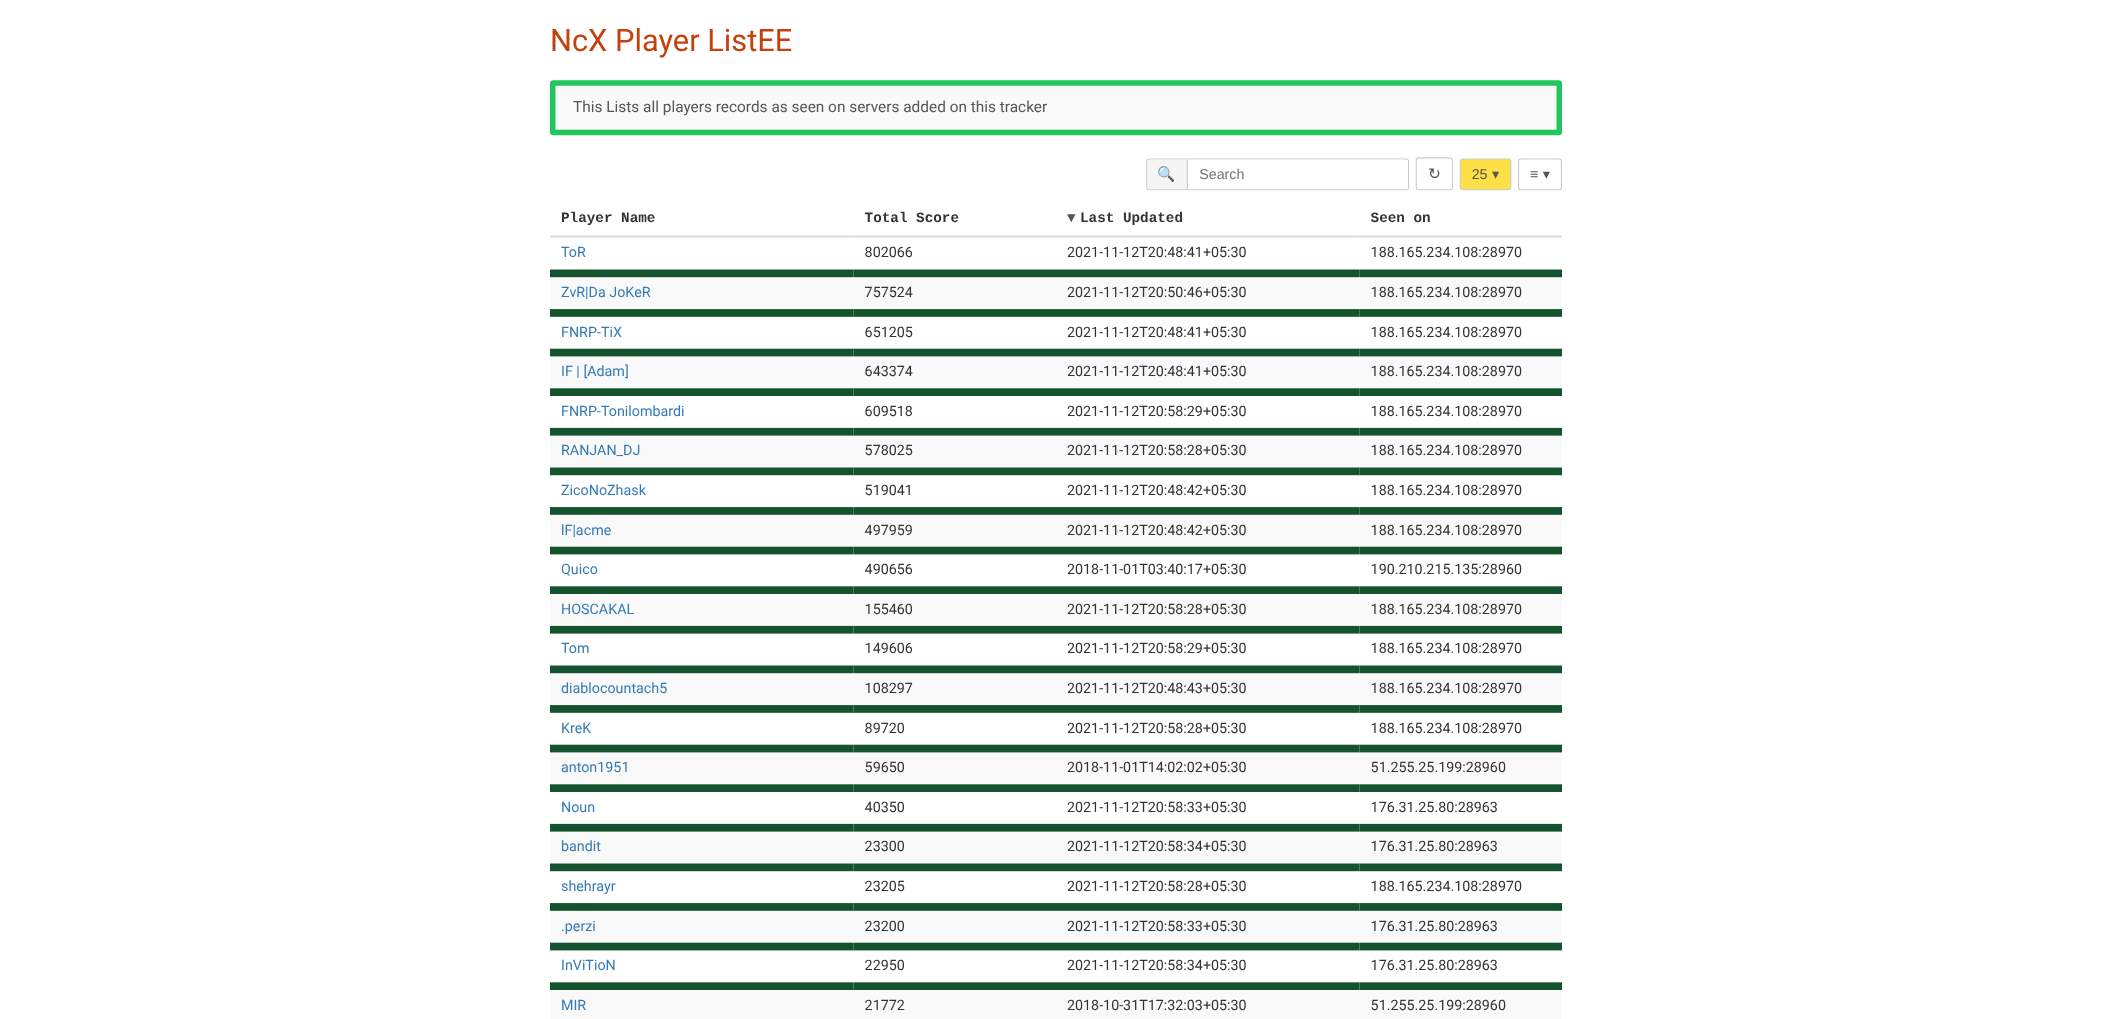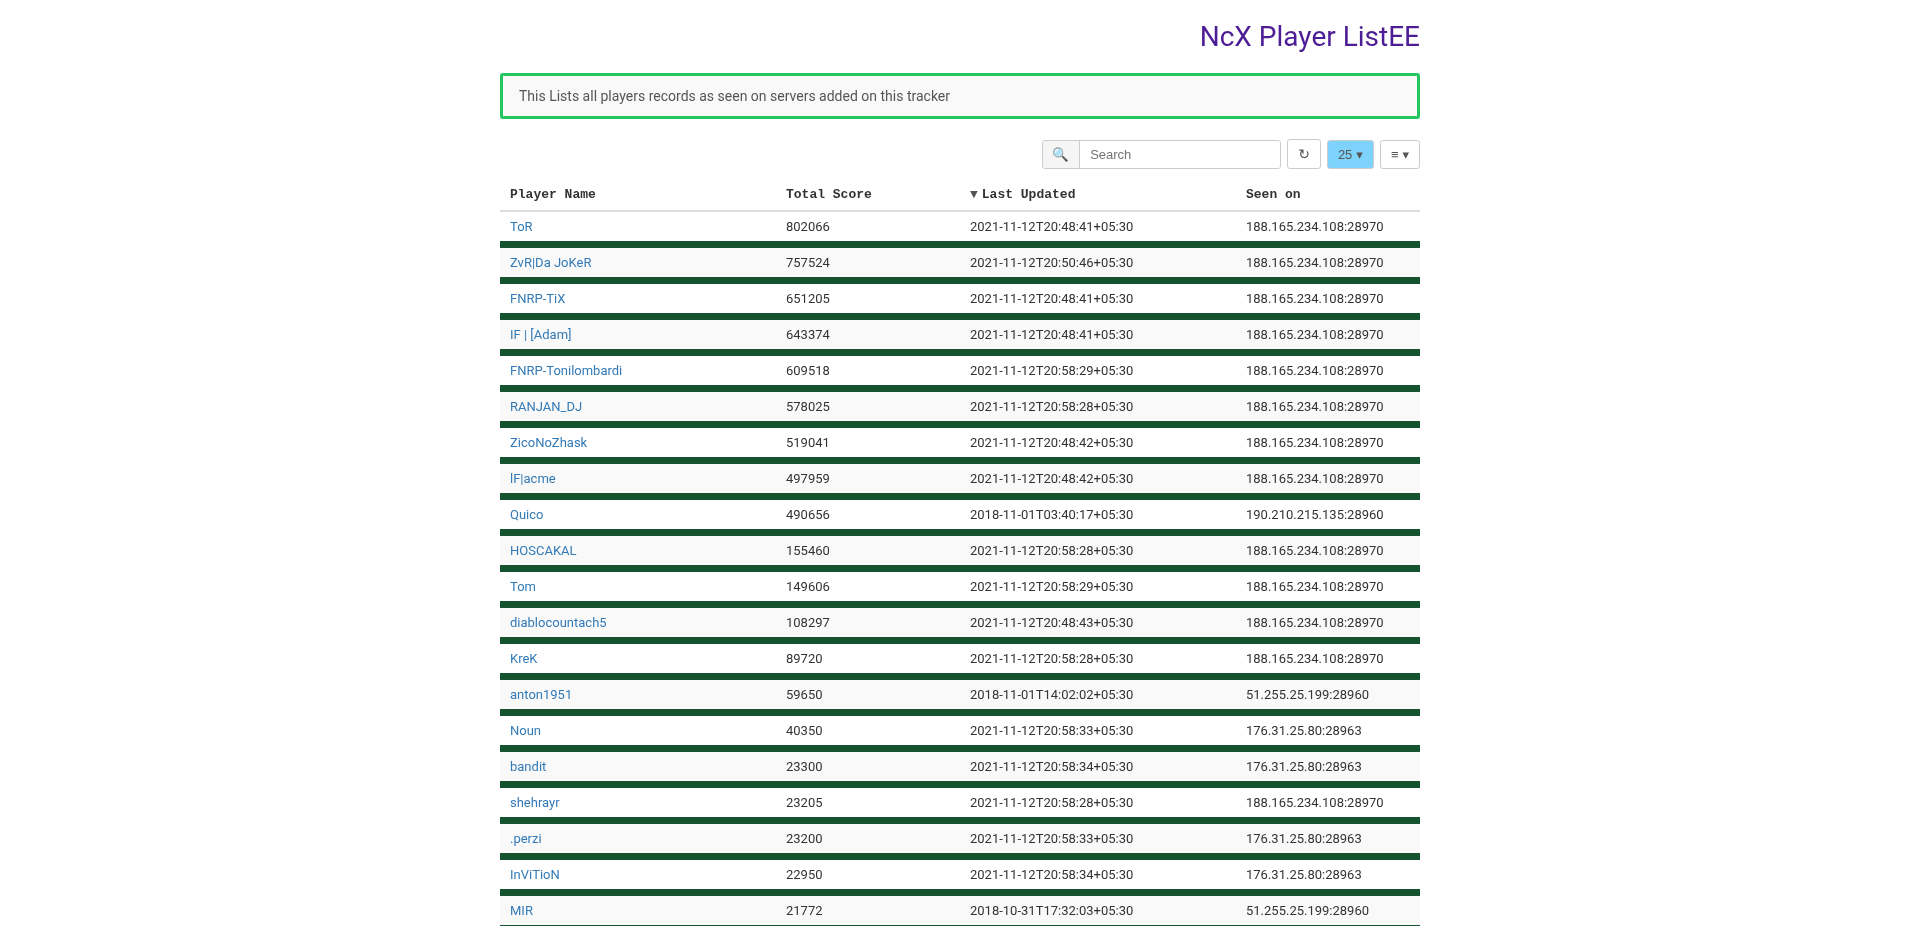--- a/index.html
+++ b/index.html
@@ -12,28 +12,28 @@
       font-size: 14px;
       background: #fff;
       color: #333;
     }
     .page-wrapper {
       max-width: 960px;
       margin: 0 auto;
       padding: 20px;
     }
     .page-title {
-      text-align: right;
+      text-align: left;
       font-size: 28px;
       font-weight: 400;
-      color: #4c1d95;
+      color: #c2410c;
       margin-bottom: 20px;
     }
     .info-box {
-      border: 3px solid #22c55e;
+      border: 5px solid #22c55e;
       background: #f9f9f9;
       padding: 12px 16px;
       margin-bottom: 20px;
       border-radius: 3px;
       color: #555;
     }
     .toolbar {
       display: flex;
       justify-content: flex-end;
       align-items: center;
@@ -66,21 +66,21 @@
     .refresh-btn {
       background: #fff;
       border: 1px solid #ccc;
       border-radius: 3px;
       padding: 6px 10px;
       cursor: pointer;
       color: #555;
       font-size: 14px;
     }
     .per-page-btn {
-      background: #7dd3fc;
+      background: #fde047;
       border: 1px solid #ccc;
       border-radius: 3px;
       padding: 6px 10px;
       cursor: pointer;
       color: #555;
       font-size: 13px;
       display: flex;
       align-items: center;
       gap: 4px;
     }

